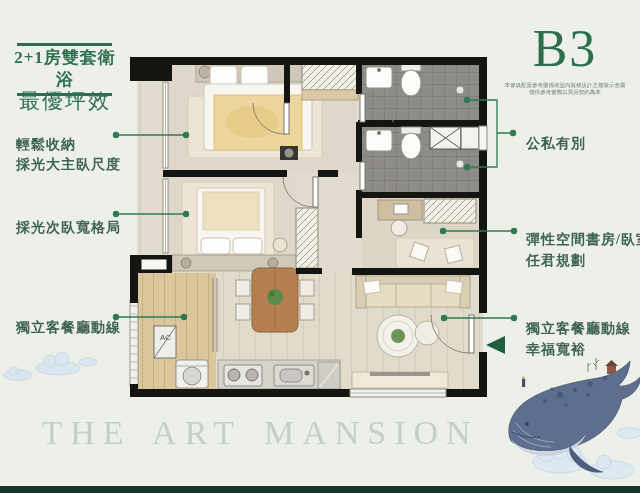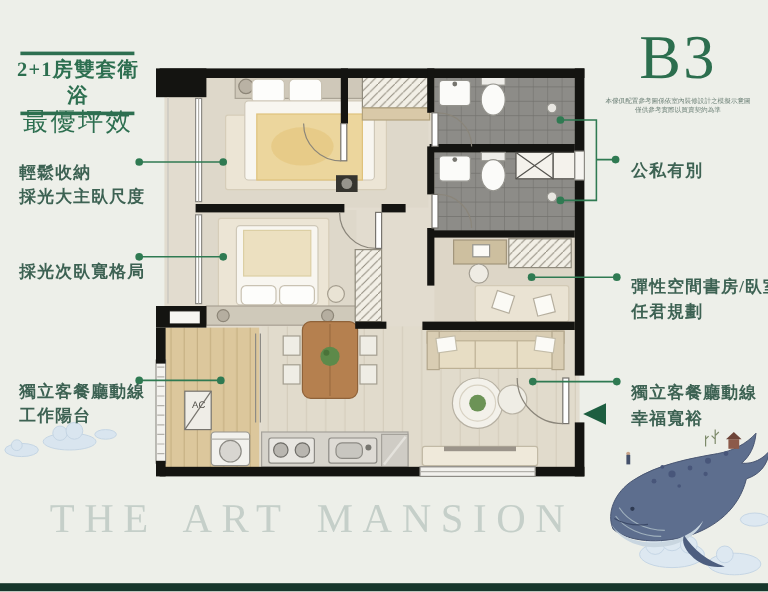--- a/index.html
+++ b/index.html
@@ -50,21 +50,20 @@
 
   <div class="abs ann" style="left:16px;top:119px;width:116px">
     <div>輕鬆收納</div>
     <div>採光大主臥尺度</div>
   </div>
   <div class="abs ann" style="left:16px;top:202px;width:116px">
     <div>採光次臥寬格局</div>
   </div>
   <div class="abs ann" style="left:16px;top:302px;width:116px">
     <div>獨立客餐廳動線</div>
-    <div>工作陽台</div>
   </div>
 
   <div class="abs ann right" style="left:526px;top:117px;width:110px">
     <div>公私有別</div>
   </div>
   <div class="abs ann right" style="left:526px;top:213px;width:132px">
     <div>彈性空間書房/臥室</div>
     <div>任君規劃</div>
   </div>
   <div class="abs ann right" style="left:526px;top:302px;width:120px">

